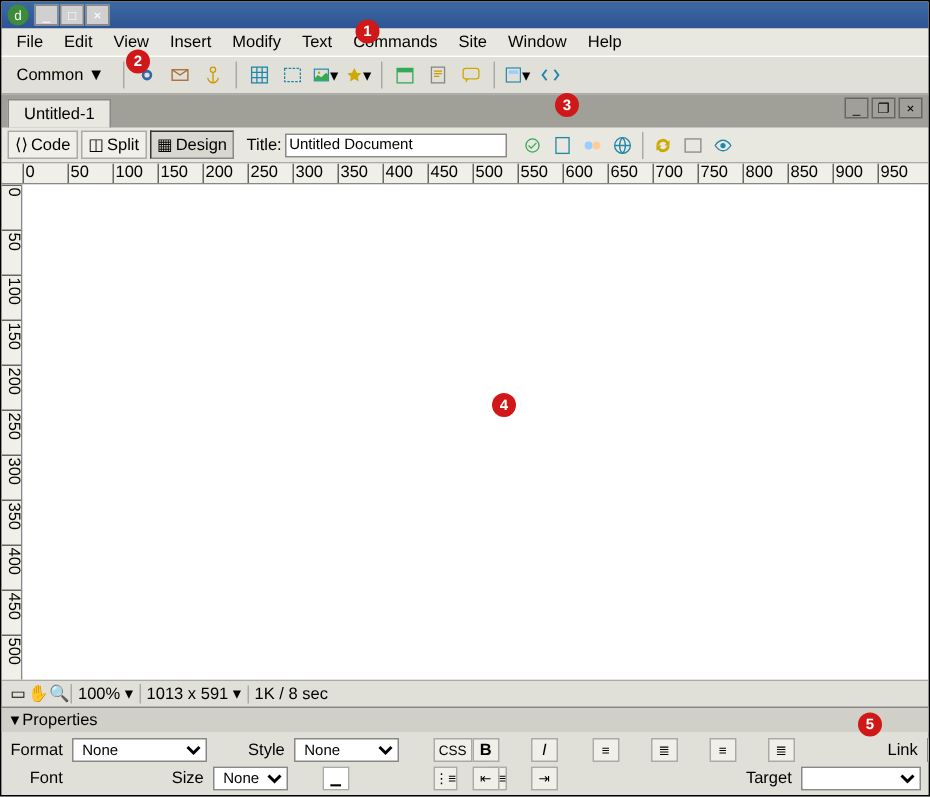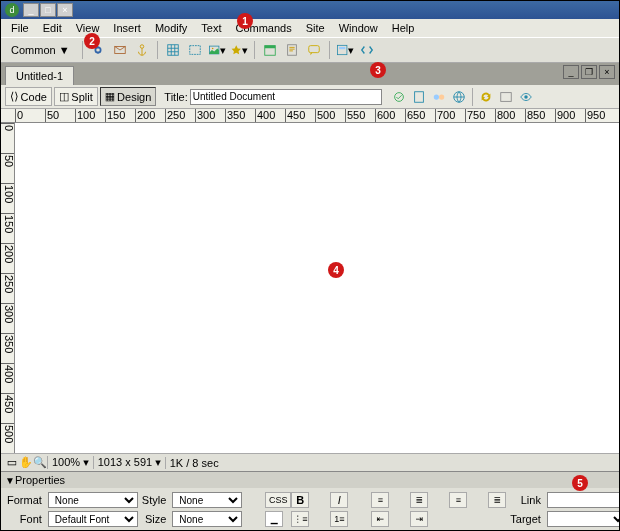--- a/index.html
+++ b/index.html
@@ -14,21 +14,21 @@
 .insertbar { background: #e0e0d8; height: 26px; display: flex; align-items: center; padding: 0 4px; gap: 4px; border-top: 1px solid #fff; border-bottom: 1px solid #aaa; }
 .dropdown { display: flex; align-items: center; padding: 2px 6px; cursor: pointer; }
 .tbicon { width: 18px; height: 18px; display: flex; align-items: center; justify-content: center; cursor: pointer; }
 .sep { width: 1px; height: 18px; background: #aaa; margin: 0 2px; }
 .doc-tabbar { background: #a0a098; height: 22px; display: flex; align-items: flex-end; padding: 0 4px; position: relative; }
 .doctab { background: #e8e8e0; padding: 3px 10px; border: 1px solid #888; border-bottom: none; cursor: pointer; }
 .doc-winbtns { position: absolute; right: 4px; top: 2px; display: flex; gap: 2px; }
 .doctoolbar { background: #e8e8e0; height: 24px; display: flex; align-items: center; padding: 0 4px; gap: 2px; border-bottom: 1px solid #aaa; }
 .viewbtn { padding: 2px 4px; border: 1px solid #aaa; background: #f0f0e8; cursor: pointer; display: flex; align-items: center; gap: 2px; font-size: 10px; }
 .viewbtn.active { background: #d8d8d0; border: 1px inset #888; }
-.titleinput { border: 1px solid #888; height: 16px; width: 192px; padding: 0 2px; font-size: 10px; }
+.titleinput { border: 1px solid #888; height: 16px; width: 148px; padding: 0 2px; font-size: 10px; }
 .ruler-h { background: #f0f0e8; height: 14px; border-bottom: 1px solid #888; position: relative; overflow: hidden; font-size: 8px; }
 .ruler-h .tick { position: absolute; top: 0; border-left: 1px solid #666; height: 14px; padding-left: 1px; }
 .doc-area { display: flex; height: 330px; }
 .ruler-v { background: #f0f0e8; width: 14px; border-right: 1px solid #888; position: relative; overflow: hidden; font-size: 8px; }
 .ruler-v .tick { position: absolute; left: 0; border-top: 1px solid #666; width: 14px; writing-mode: vertical-rl; padding-top: 1px; }
 .canvas { flex: 1; background: #fff; overflow: auto; position: relative; }
 .statusbar { background: #e0e0d8; height: 18px; display: flex; align-items: center; padding: 0 4px; border-top: 1px solid #aaa; font-size: 10px; }
 .statusbar .left { flex: 1; }
 .statusbar .chunk { padding: 0 4px; border-left: 1px solid #aaa; }
 .props-panel { background: #e0e0d8; border-top: 1px solid #888; }
@@ -282,21 +282,20 @@
     <input style="width: 120px;" value="">
     <span></span>
       <span></span>
     <div class="btnrow">
       <div class="smbtn">⊕</div>
       <div class="smbtn">📁</div>
     </div>
     <span></span>
 
     <span class="lbl">Font</span>
-    <select><option>Default Font</option></select>
     <span class="lbl">Size</span>
     <select><option>None</option></select>
     <div class="smbtn" style="background:#fff">▁</div>
     <div class="btnrow">
       <div class="smbtn">⋮≡</div>
       <div class="smbtn">1≡</div>
     </div>
     <div class="btnrow">
       <div class="smbtn">⇤</div>
       <div class="smbtn">⇥</div>

